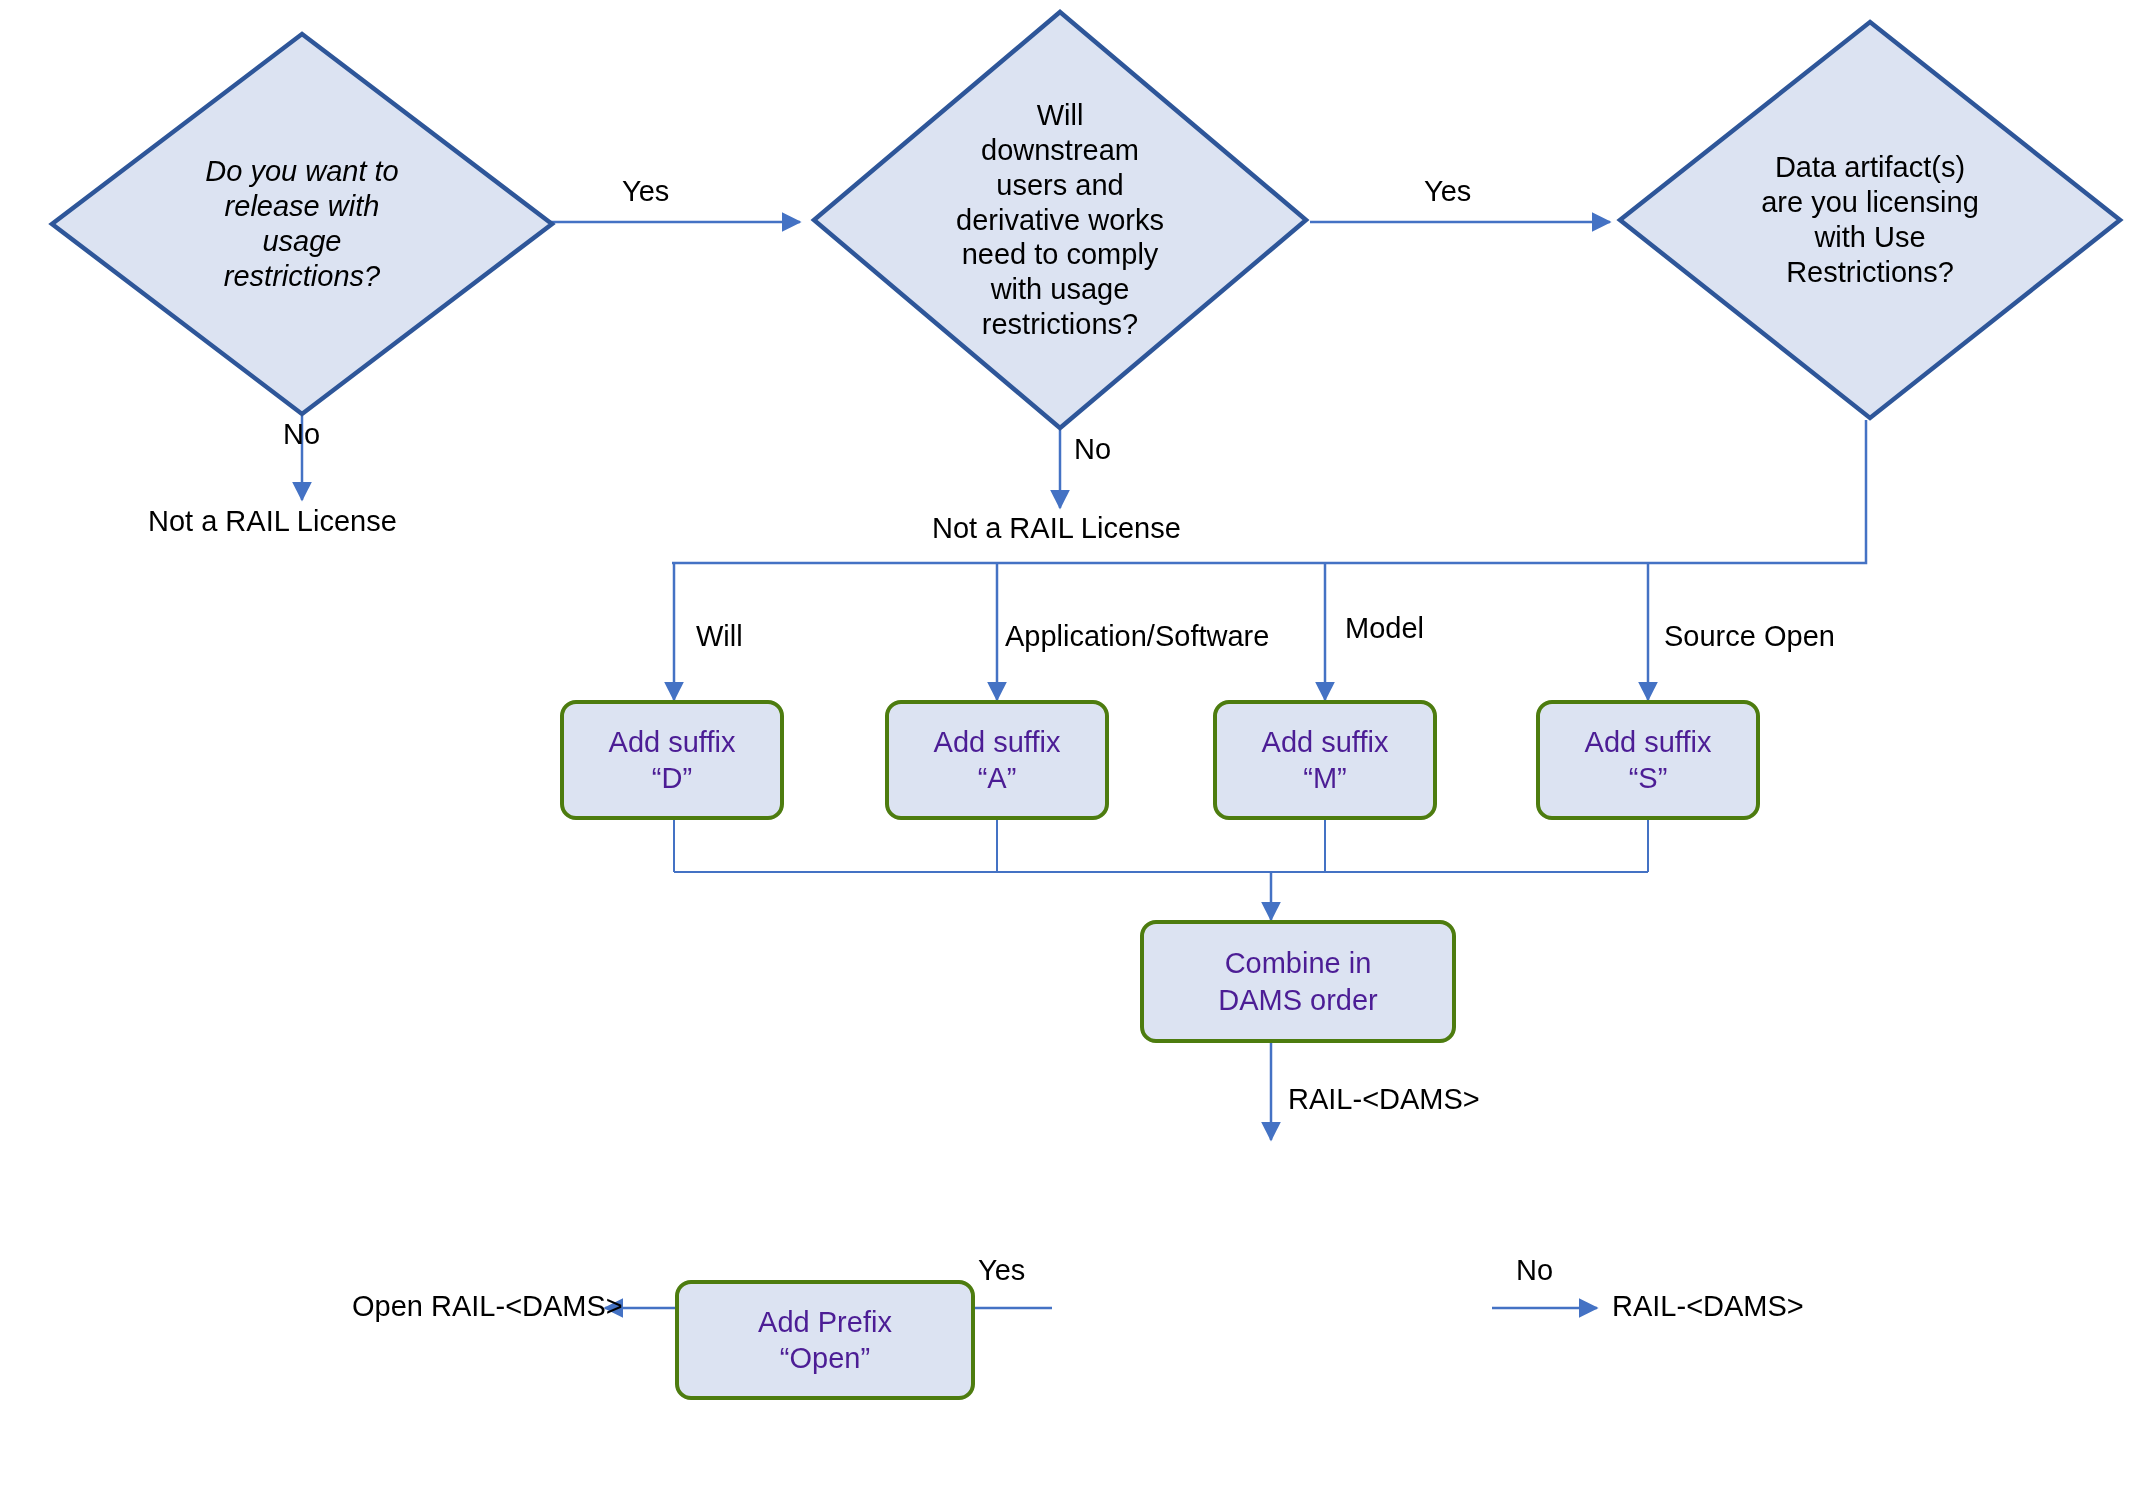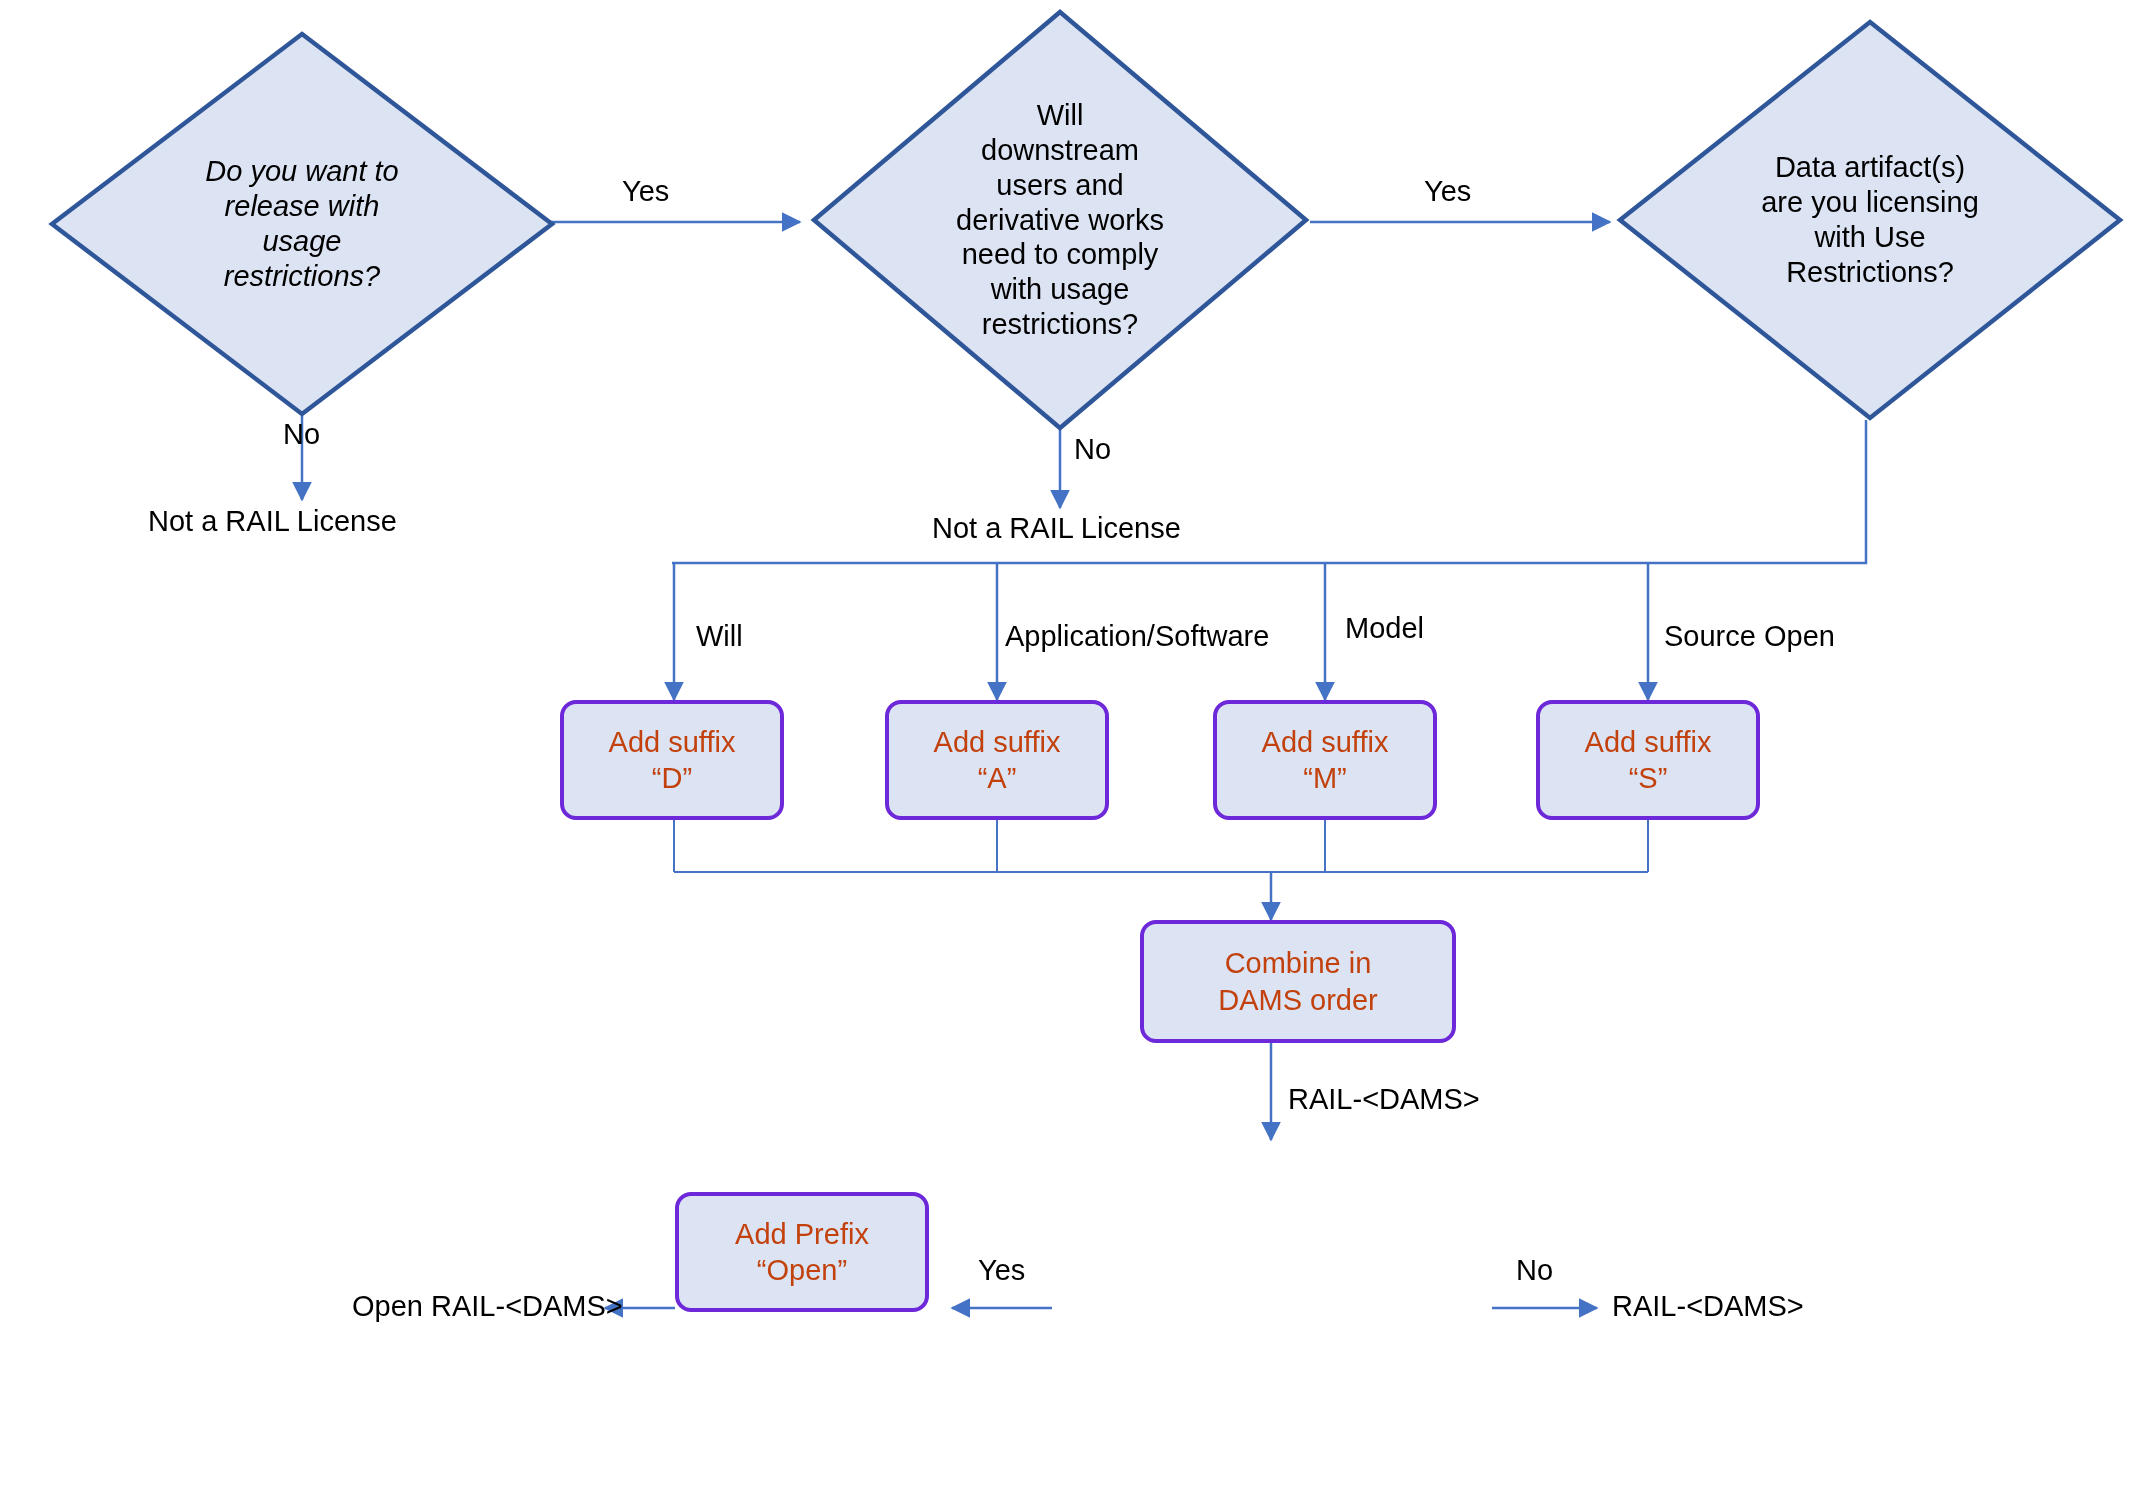--- a/index.html
+++ b/index.html
@@ -43,28 +43,28 @@
     justify-content: center;
     text-align: center;
     white-space: pre-line;
     color: #000;
     line-height: 1.2;
   }
   .rbox {
     position: absolute;
     box-sizing: border-box;
     background: #dce3f2;
-    border: 4px solid #6d28d9;
+    border: 4px solid #4d7c0f;
     border-radius: 16px;
     display: flex;
     align-items: center;
     justify-content: center;
     text-align: center;
     white-space: pre-line;
-    color: #c2410c;
+    color: #4c1d95;
     line-height: 1.25;
   }
   .elabel {
     position: absolute;
     color: #000;
     white-space: nowrap;
   }
   .term {
     position: absolute;
     color: #000;
@@ -159,21 +159,21 @@
 
   <div class="rbox" style="left:1213px; top:700px; width:224px; height:120px; font-size:29px;">Add suffix
 “M”</div>
 
   <div class="rbox" style="left:1536px; top:700px; width:224px; height:120px; font-size:29px;">Add suffix
 “S”</div>
 
   <div class="rbox" style="left:1140px; top:920px; width:316px; height:123px; font-size:29px;">Combine in
 DAMS order</div>
 
-  <div class="rbox" style="left:675px; top:1192px; width:254px; height:120px; font-size:29px;">Add Prefix
+  <div class="rbox" style="left:675px; top:1280px; width:300px; height:120px; font-size:29px;">Add Prefix
 “Open”</div>
 
   <div class="term" style="left:148px; top:505px; font-size:29px;">Not a RAIL License</div>
 
   <div class="term" style="left:932px; top:512px; font-size:29px;">Not a RAIL License</div>
 
   <div class="term" style="left:352px; top:1290px; font-size:29px;">Open RAIL-&lt;DAMS&gt;</div>
 
   <div class="term" style="left:1612px; top:1290px; font-size:29px;">RAIL-&lt;DAMS&gt;</div>
 

